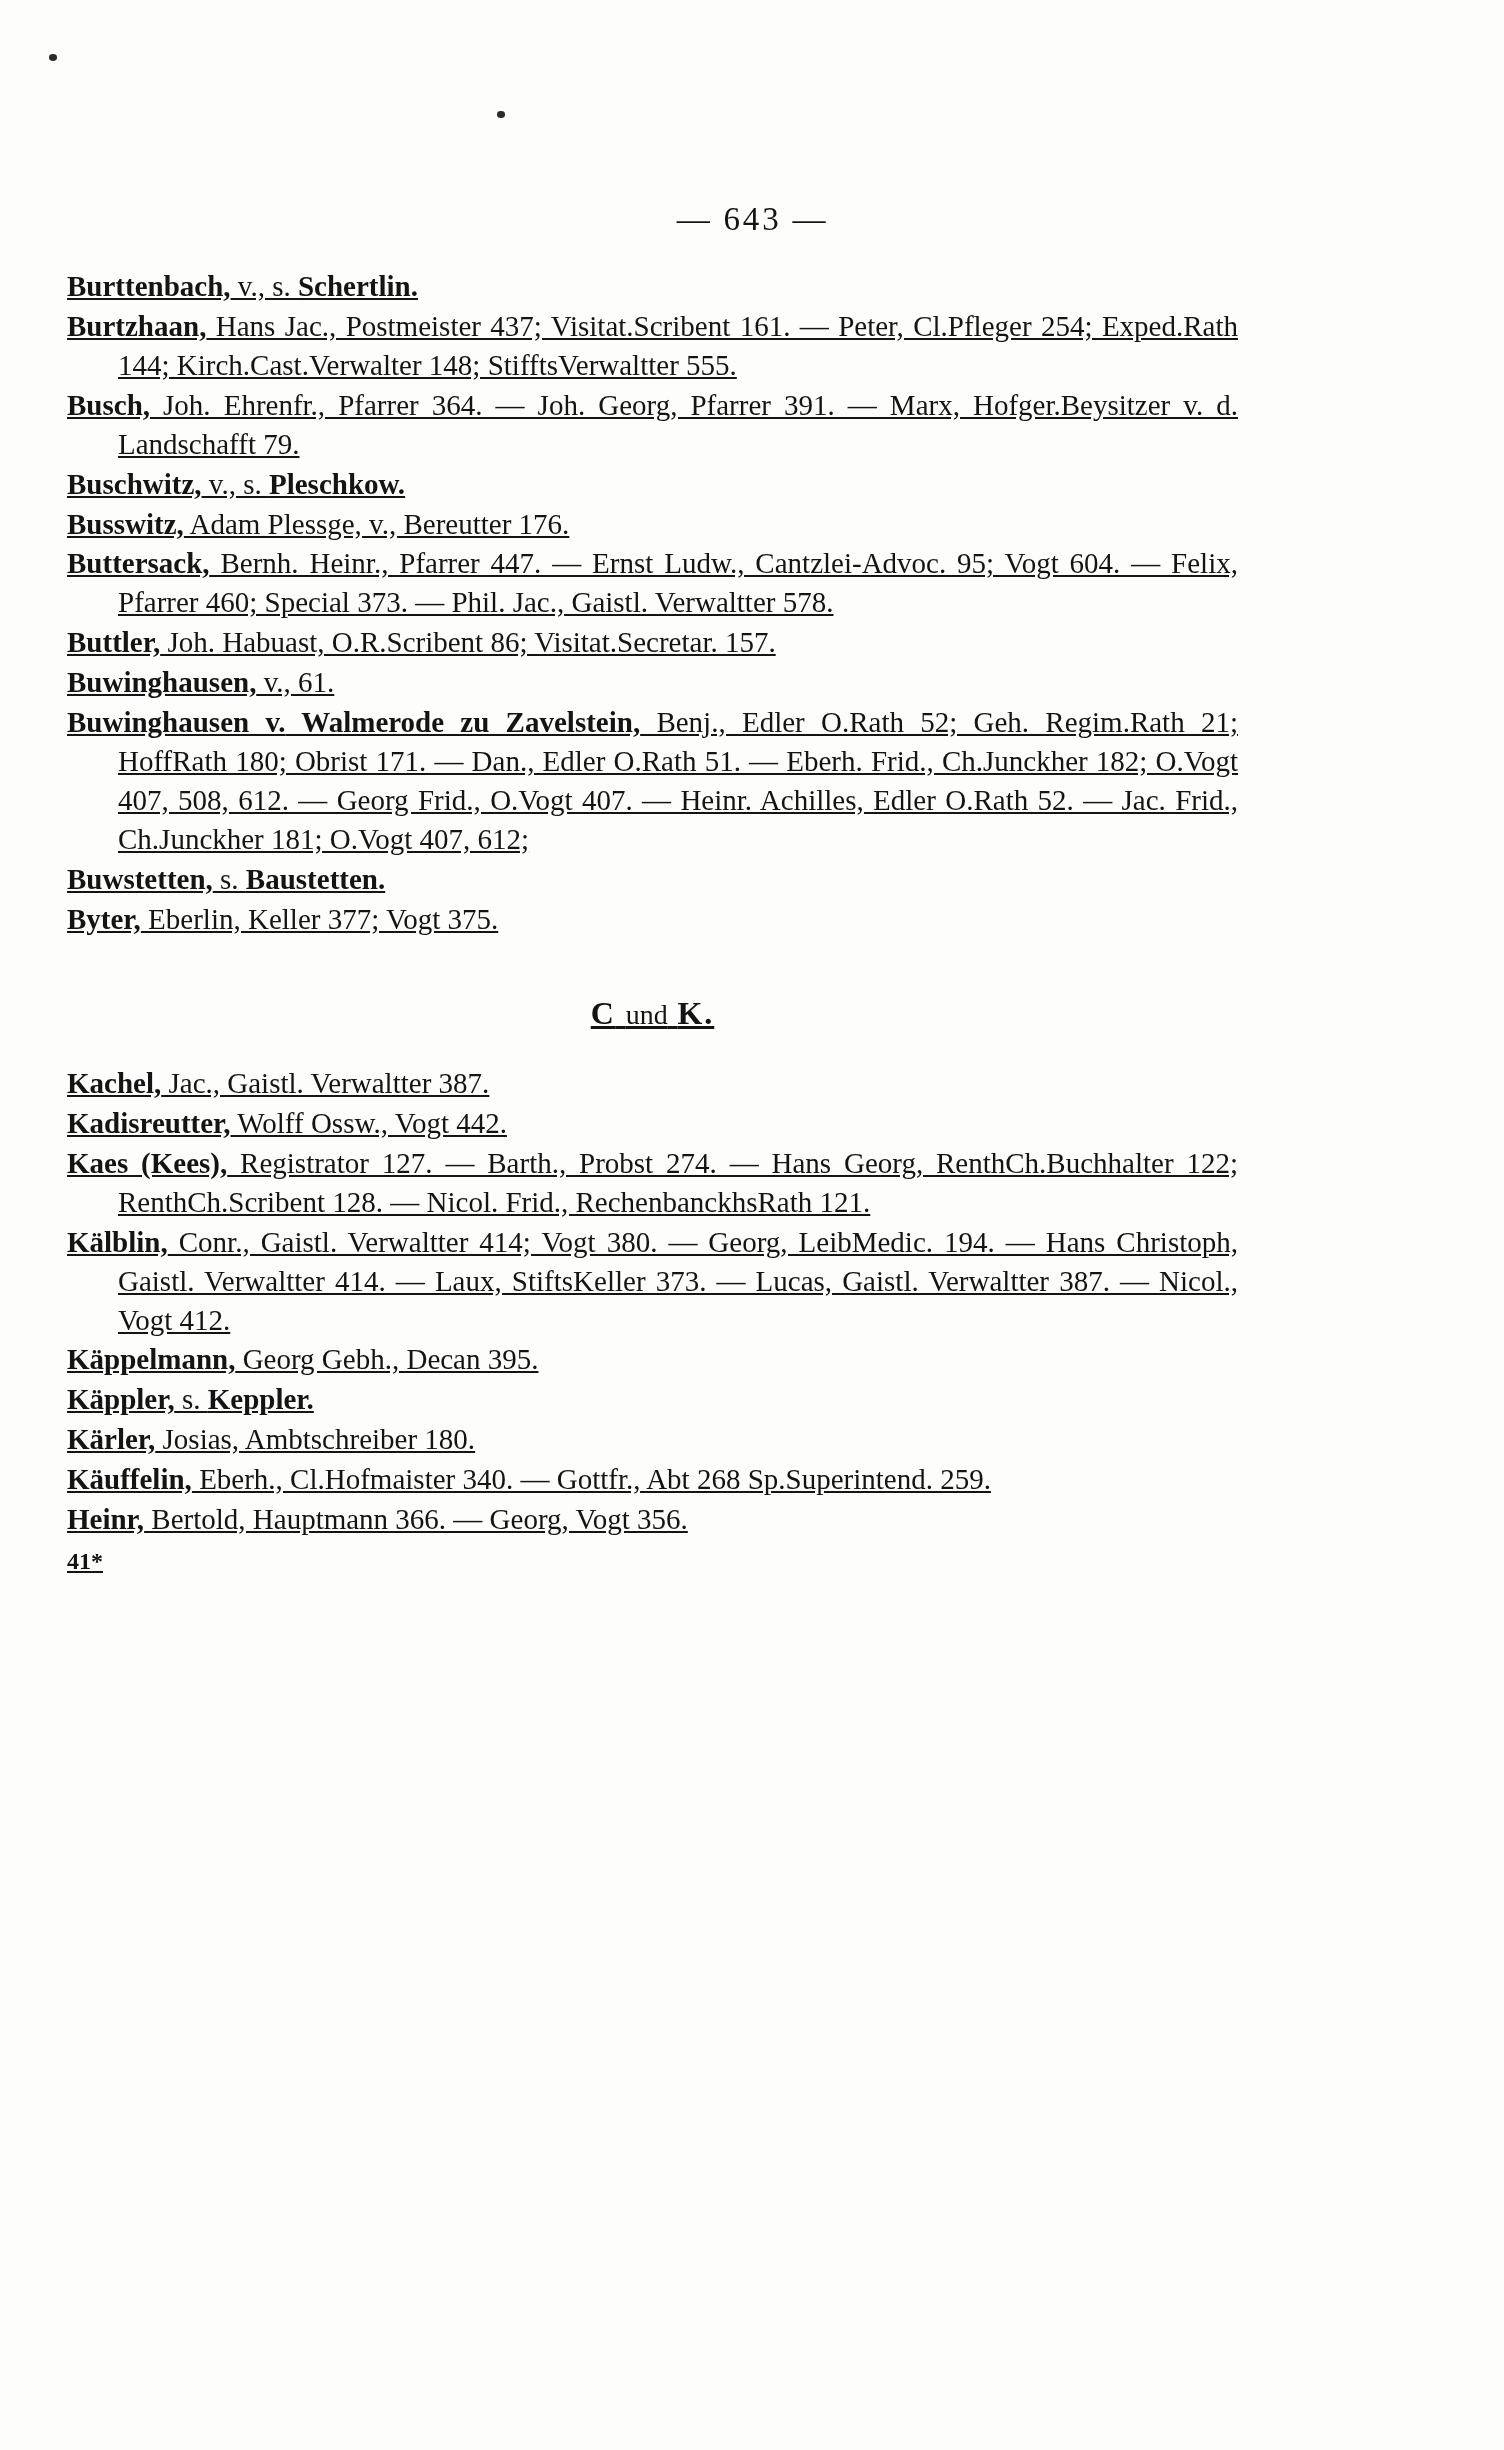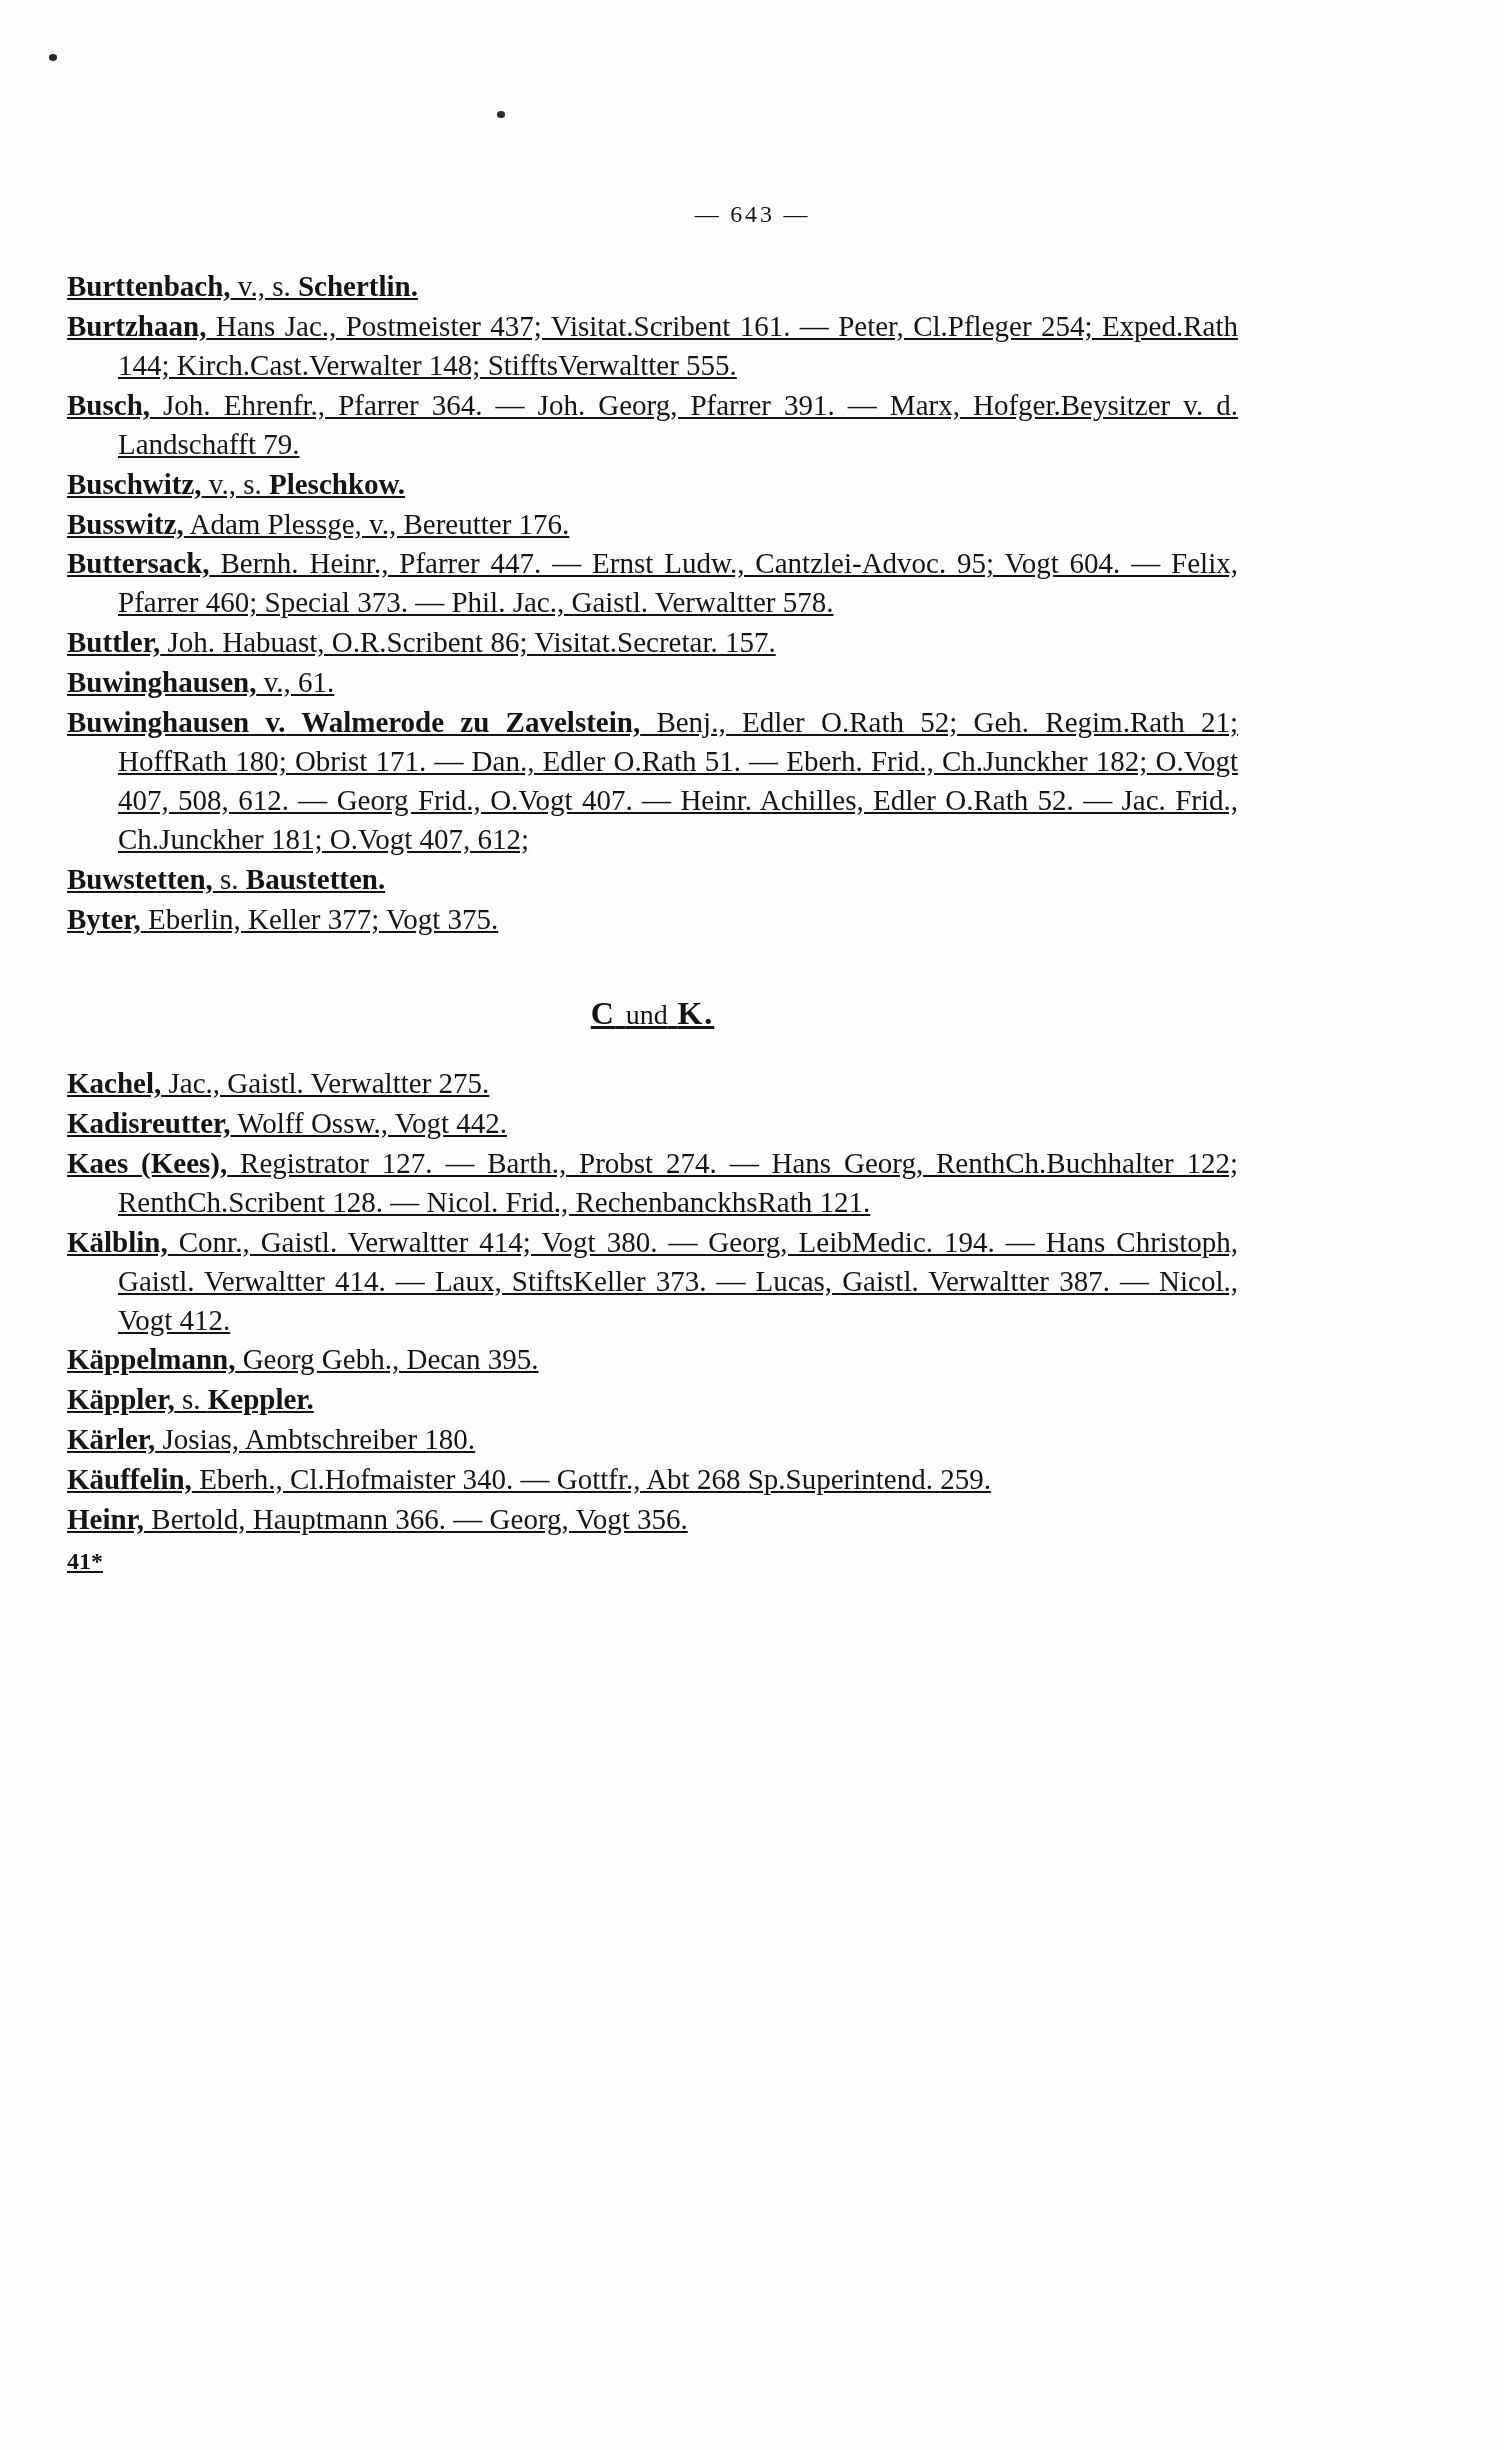--- a/index.html
+++ b/index.html
@@ -29,21 +29,21 @@
   }
   .speck-1 { left: 49px; top: 54px; width: 8.4px; height: 6.6px; }
   .speck-2 { left: 497px; top: 111px; width: 7.5px; height: 6.6px; }
 
   .page-number {
     position: absolute;
     top: 201px;
     left: 0;
     width: 1505px;
     text-align: center;
-    font-size: 24px;
+    font-size: 33px;
     letter-spacing: 2.8px;
   }
 
   .content {
     position: absolute;
     left: 67px;
     top: 267px;
     width: 1171px;
     text-decoration: underline;
   }
@@ -111,21 +111,21 @@
         <p class="entry"><span class="headword hang">Byter,</span><span> Eberlin, Keller 377; Vogt 375.</span></p>
       </div>
 
     <div class="section-head">
       <span>C</span>
       <span class="sp">und</span>
       <span>K.</span>
     </div>
 
     <div id="list-k">
-        <p class="entry"><span class="headword hang">Kachel,</span><span> Jac., Gaistl. Verwaltter 275.</span></p>
+        <p class="entry"><span class="headword hang">Kachel,</span><span> Jac., Gaistl. Verwaltter 387.</span></p>
         <p class="entry"><span class="headword hang">Kadisreutter,</span><span> Wolff Ossw., Vogt 442.</span></p>
         <p class="entry"><span class="headword hang">Kaes (Kees),</span><span> Registrator 127. —  Barth., Probst 274. — Hans Georg, RenthCh.Buchhalter 122; RenthCh.Scribent 128. — Nicol. Frid., RechenbanckhsRath 121.</span></p>
         <p class="entry"><span class="headword hang">Kälblin,</span><span> Conr., Gaistl. Verwaltter 414; Vogt 380. — Georg, LeibMedic. 194. — Hans Christoph, Gaistl. Verwaltter 414. — Laux, StiftsKeller 373. — Lucas, Gaistl. Verwaltter 387. — Nicol., Vogt 412.</span></p>
         <p class="entry"><span class="headword hang">Käppelmann,</span><span> Georg Gebh., Decan 395.</span></p>
         <p class="entry"><span class="headword hang">Käppler,</span><span> s. </span><span class="b">Keppler.</span></p>
         <p class="entry"><span class="headword hang">Kärler,</span><span> Josias, Ambtschreiber 180.</span></p>
         <p class="entry"><span class="headword hang">Käuffelin,</span><span> Eberh., Cl.Hofmaister 340. —  Gottfr., Abt 268 Sp.Superintend. 259.</span></p>
         <p class="entry"><span class="headword hang">Heinr,</span><span> Bertold, Hauptmann 366. — Georg, Vogt 356.</span></p>
       </div>
 

